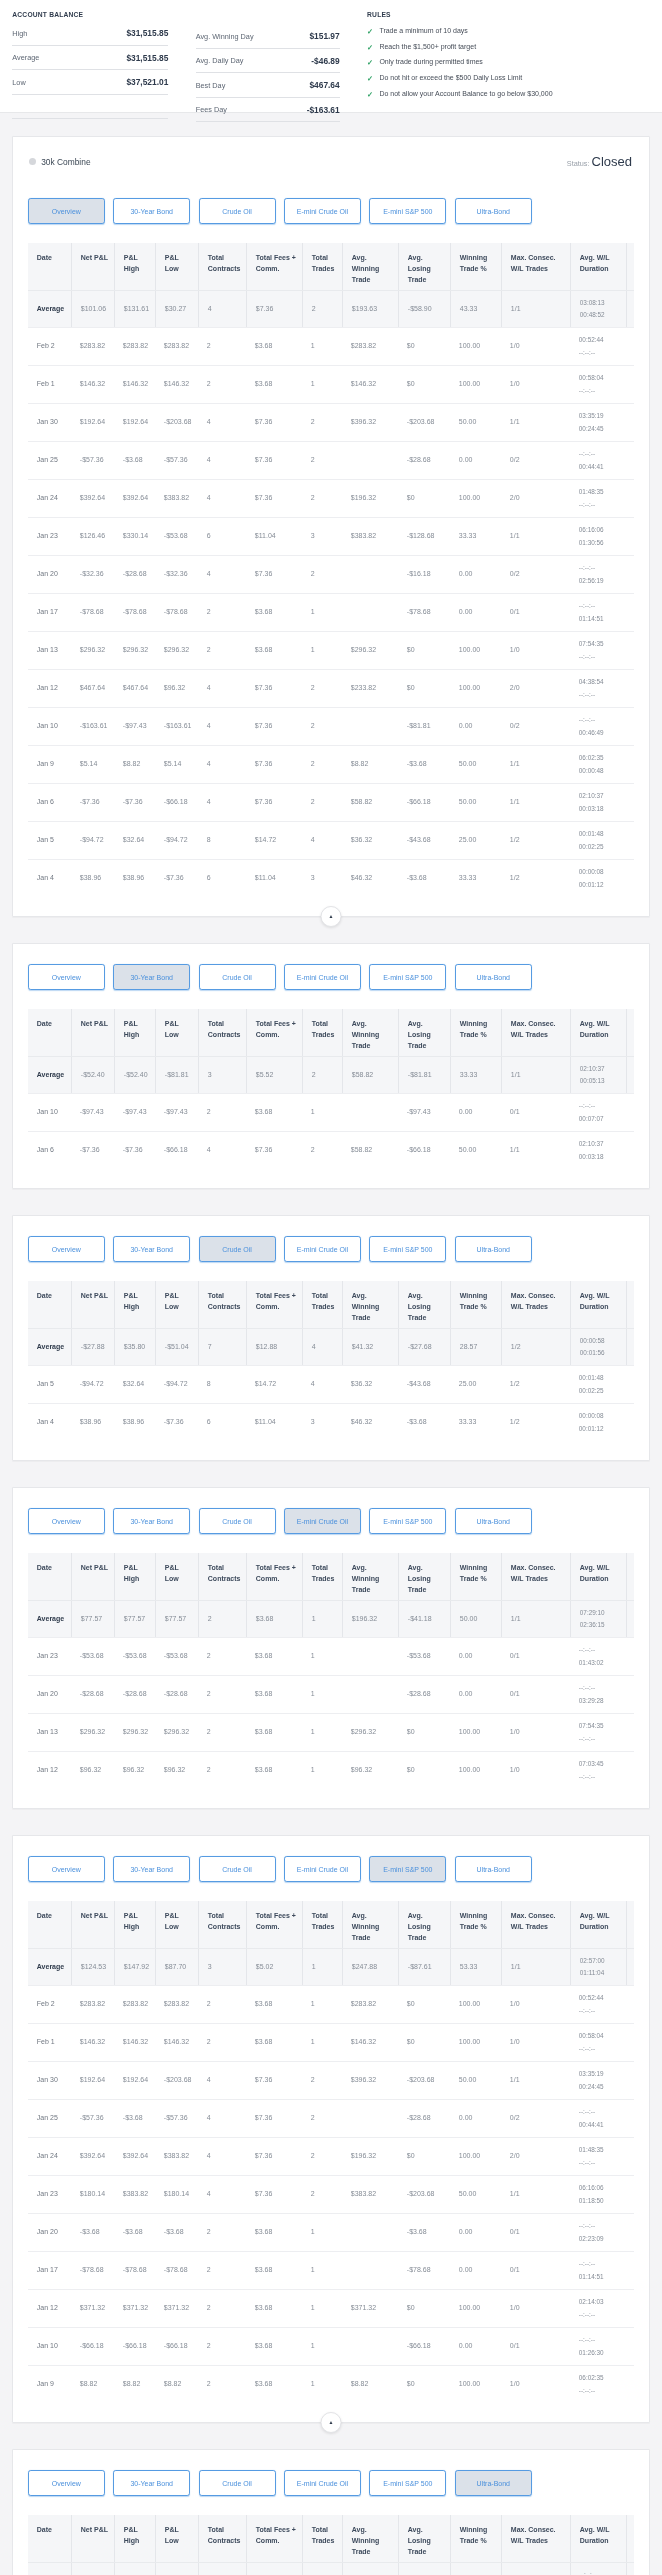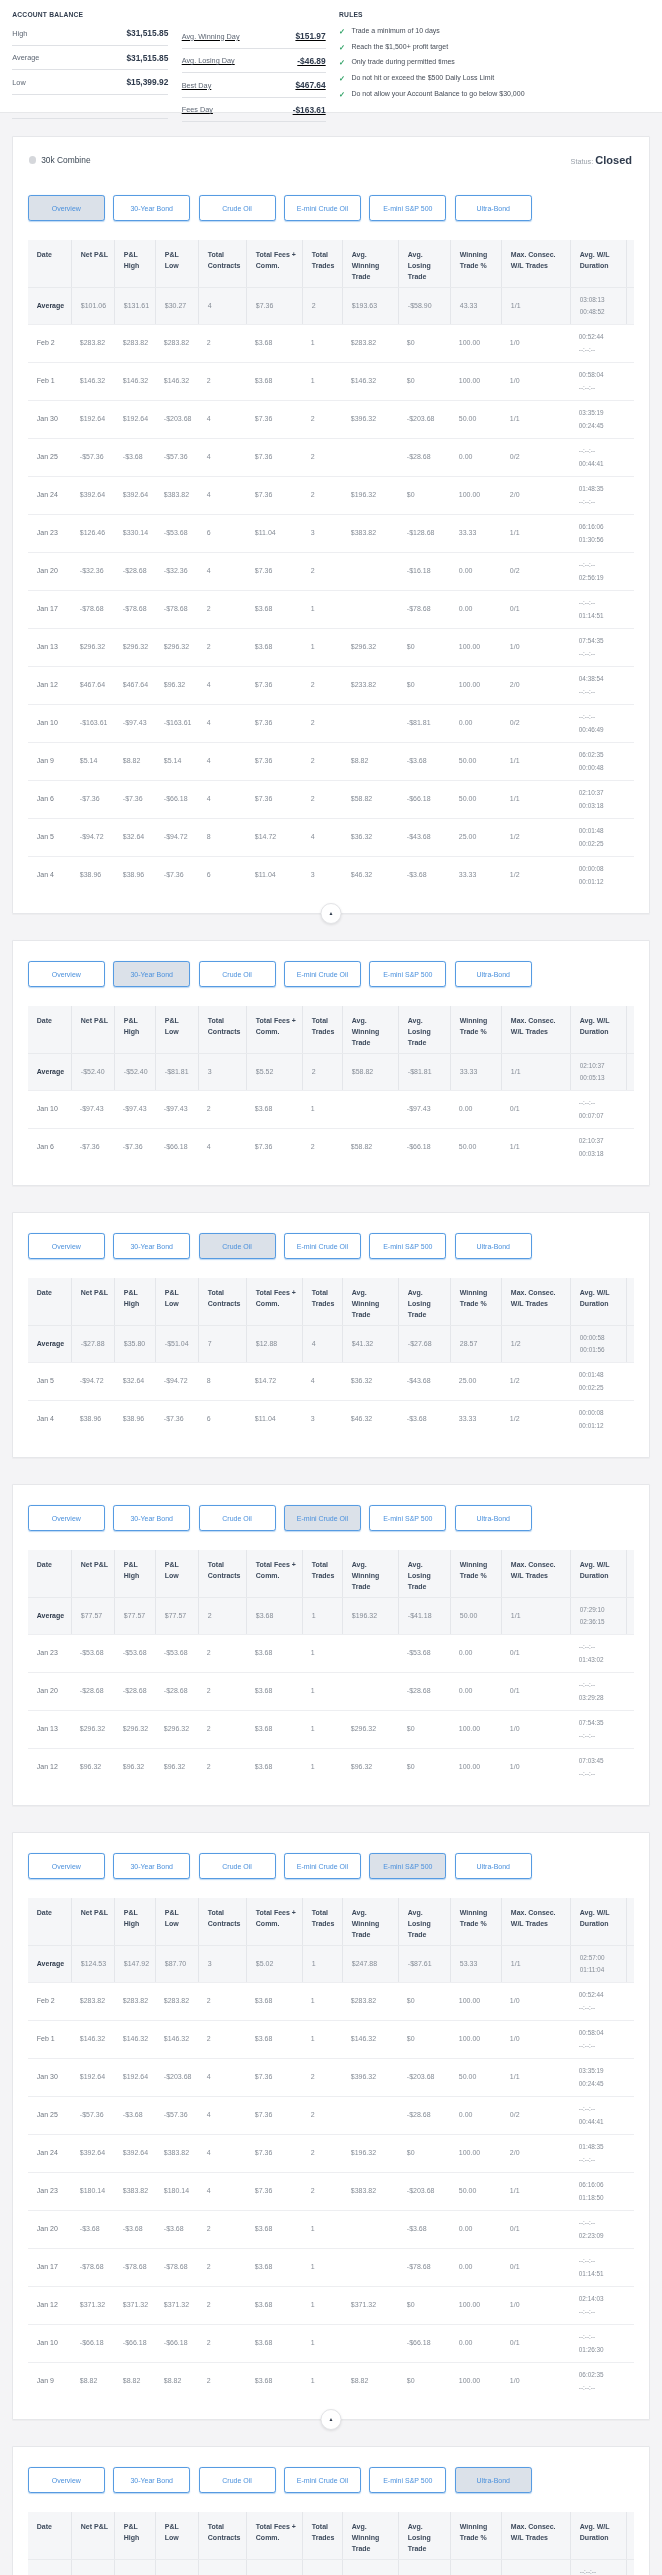--- a/index.html
+++ b/index.html
@@ -2,41 +2,41 @@
 <html style="font-size:9px"><head>
 <meta charset="utf-8">
 <style>
   html,body{margin:0;padding:0;}
   body{
     width:662px;height:2576px;background:#f4f4f6;position:relative;overflow:hidden;
     font-family:"Liberation Sans",sans-serif;-webkit-font-smoothing:antialiased;
   }
   
   .stats{background:#fff;border-bottom:0.6px solid #e7e8ea;height:113px;box-sizing:border-box;
-    padding:11px 13.4px 0 12.3px;display:flex;}
+    padding:11px 13.4px 0 12.3px;display:flex;gap:14px;}
   .sec-title{font-size:6.7px;font-weight:bold;color:#2f3b4c;letter-spacing:0.2px;margin:0 0 3.3px;}
   .col-balance{width:156px;}
-  .col-days{width:144px;margin-left:13.4px;padding-top:13.4px;text-decoration:underline;}
+  .col-days{width:144px;margin-left:13.4px;padding-top:13.4px;}
   .col-rules{flex:1;margin-left:13.4px;}
   .stat-row{height:24.5px;border-bottom:0.6px solid #dfe1e5;display:flex;align-items:center;
     justify-content:space-between;box-sizing:border-box;}
   .stat-label{font-size:7.3px;color:#5d6673;}
   .stat-value{font-size:8.4px;font-weight:bold;color:#2e3a4c;text-align:right;}
   .rules-list{margin-top:9px;}
   .rule{display:flex;align-items:flex-start;margin-bottom:6.7px;font-size:7px;color:#454c57;}
   .check{color:#2da164;font-weight:bold;font-size:7.3px;width:12.3px;flex:0 0 12.3px;}
   
   .card{background:#fff;border:0.6px solid #e6e7ea;border-radius:1.1px;margin:0 12.3px 26px;
     padding:0 14.5px 19px;position:relative;box-shadow:0 0.6px 1.1px rgba(0,0,0,.03);}
   .card:first-child{margin-top:23.4px;}
   .titlebar{display:flex;justify-content:space-between;align-items:center;padding:16.7px 2.2px 0 1.1px;text-align:right;}
   .combine-name{display:flex;align-items:center;font-size:8.4px;color:#3c4855;}
   .dot{width:7.3px;height:7.3px;border-radius:50%;background:#d5d7db;margin-right:5px;display:inline-block;}
   .status .label{color:#9aa1aa;font-size:7.3px;margin-left:24px;}
-  .status .value{color:#2e3a4c;font-weight:bold;font-size:11px;}
+  .status .value{color:#2e3a4c;font-weight:normal;font-size:13px;}
   .tabs{display:flex;gap:8.4px;padding-top:20px;}
   .card.with-title .tabs{padding-top:29px;}
   .tab{width:77px;height:26px;border:1.1px solid #569be2;border-radius:2.8px;background:#fff;
     color:#4a90dc;font-size:7px;font-family:inherit;cursor:pointer;
     box-shadow:0 0.6px 1.1px rgba(86,155,226,.4);}
   .tab.active{background:#dbe1e9;}
   
   .tbl{margin-top:19px;}
   .t-row{display:grid;grid-template-columns:43px 43px 41px 43px 48px 56px 40px 56px 52px 51px 69px 56px 1fr;}
   .t-cell{padding:0 4.5px 0 9px;font-size:7px;color:#858c96;display:flex;flex-direction:column;
@@ -62,31 +62,31 @@
     <div class="stat-row">
       <span class="stat-label">High</span>
       <span class="stat-value">$31,515.85</span>
     </div>
     <div class="stat-row">
       <span class="stat-label">Average</span>
       <span class="stat-value">$31,515.85</span>
     </div>
     <div class="stat-row">
       <span class="stat-label">Low</span>
-      <span class="stat-value">$15,399.92</span>
+      <span class="stat-value">$37,521.01</span>
     </div>
     <div class="stat-row"></div>
   </div>
   <div class="col-days">
     <div class="stat-row">
       <span class="stat-label">Avg. Winning Day</span>
       <span class="stat-value">$151.97</span>
     </div>
     <div class="stat-row">
-      <span class="stat-label">Avg. Losing Day</span>
+      <span class="stat-label">Avg. Daily Day</span>
       <span class="stat-value">-$46.89</span>
     </div>
     <div class="stat-row">
       <span class="stat-label">Best Day</span>
       <span class="stat-value">$467.64</span>
     </div>
     <div class="stat-row">
       <span class="stat-label">Fees Day</span>
       <span class="stat-value">-$163.61</span>
     </div>

